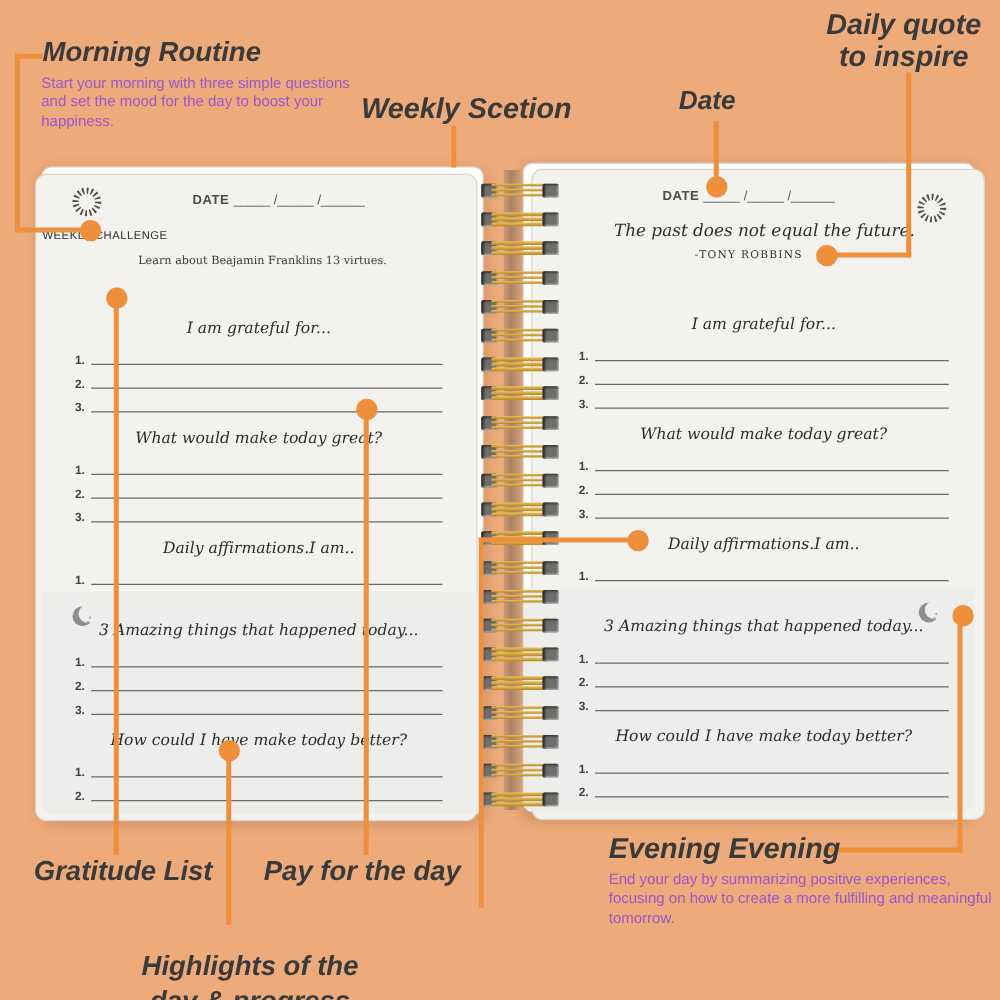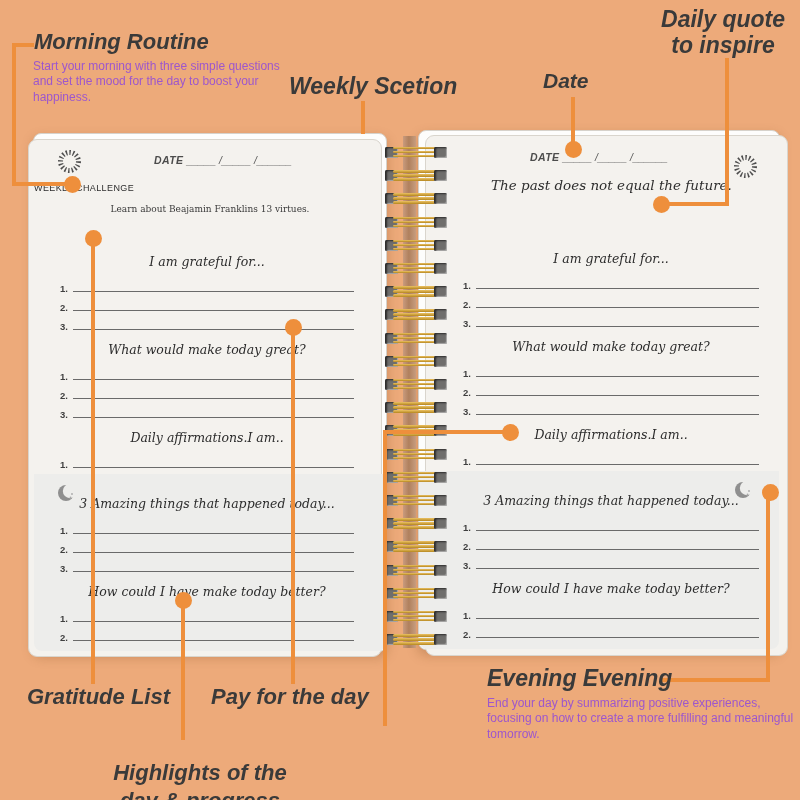--- a/index.html
+++ b/index.html
@@ -13,21 +13,21 @@
   .page-left{left:33px;top:133px;width:352px;height:517px;}
   .page-right{left:418px;top:130px;width:360px;height:518px;}
   .page::before{content:"";position:absolute;z-index:-1;background:#f4f2ee;border:1px solid #d9d5cd;border-radius:9px;}
   .page-left::before{left:-6px;top:5px;right:4px;bottom:-6px;}
   .page-right::before{left:6px;top:4px;right:-9px;bottom:-7px;}
 
   .morning-zone{height:340px;position:relative;}
   .evening-zone{flex:1;background:#ededeb;position:relative;border-radius:0 0 8px 8px;padding-top:2px;}
 
   .page-head{position:relative;height:90px;}
-  .date-row{text-align:center;font-style:italic;font-weight:bold;font-size:10.5px;color:#4c4c4c;letter-spacing:.4px;}
+  .date-row{text-align:center;font-weight:bold;font-size:10.5px;color:#4c4c4c;letter-spacing:.4px;}
   .page-left .date-row{margin-top:20px;padding-left:26px;}
   .page-right .date-row{margin-top:20px;}
   .date-blanks{font-weight:normal;color:#555;letter-spacing:0;}
   .challenge-title{text-align:left;font-size:9px;font-weight:normal;color:#2d2d2d;letter-spacing:.4px;margin-top:17px;}
   .challenge-sub{text-align:center;font-family:"DejaVu Serif",serif;font-size:9px;color:#3a3a3a;margin-top:11px;}
   .quote-line{text-align:center;font-family:"DejaVu Serif",serif;font-style:italic;font-size:13.5px;color:#2e2e2e;margin-top:14px;margin-left:25px;}
   .quote-author{text-align:center;font-family:"DejaVu Serif",serif;font-size:8.5px;letter-spacing:1px;color:#333;margin-top:6px;}
 
   .sec-heading{font-family:"DejaVu Serif",serif;font-style:italic;font-size:12.5px;color:#2c2c2c;
                text-align:center;margin:10px 0 6px;line-height:15px;}
@@ -160,20 +160,21 @@
         <svg width="27" height="27" viewBox="0 0 27 27">
             <circle cx="13.5" cy="13.5" r="9" fill="none" stroke="#4d4d4d" stroke-width="5" stroke-dasharray="1.4 2.1"></circle>
           </svg>
       </span>
       <div class="page-head">
         <div class="date-row">
           <span>DATE</span>
           <span class="date-blanks">_____ /_____ /______</span>
         </div>
         <div class="quote-line">The past does not equal the future.</div>
+        <div class="quote-author">-TONY ROBBINS</div>
       </div>
     <div class="sec-heading">I am grateful for...</div>
         <div class="line-row">
           <span class="line-num">1.</span>
           <span class="rule"></span>
         </div>
         <div class="line-row">
           <span class="line-num">2.</span>
           <span class="rule"></span>
         </div>

